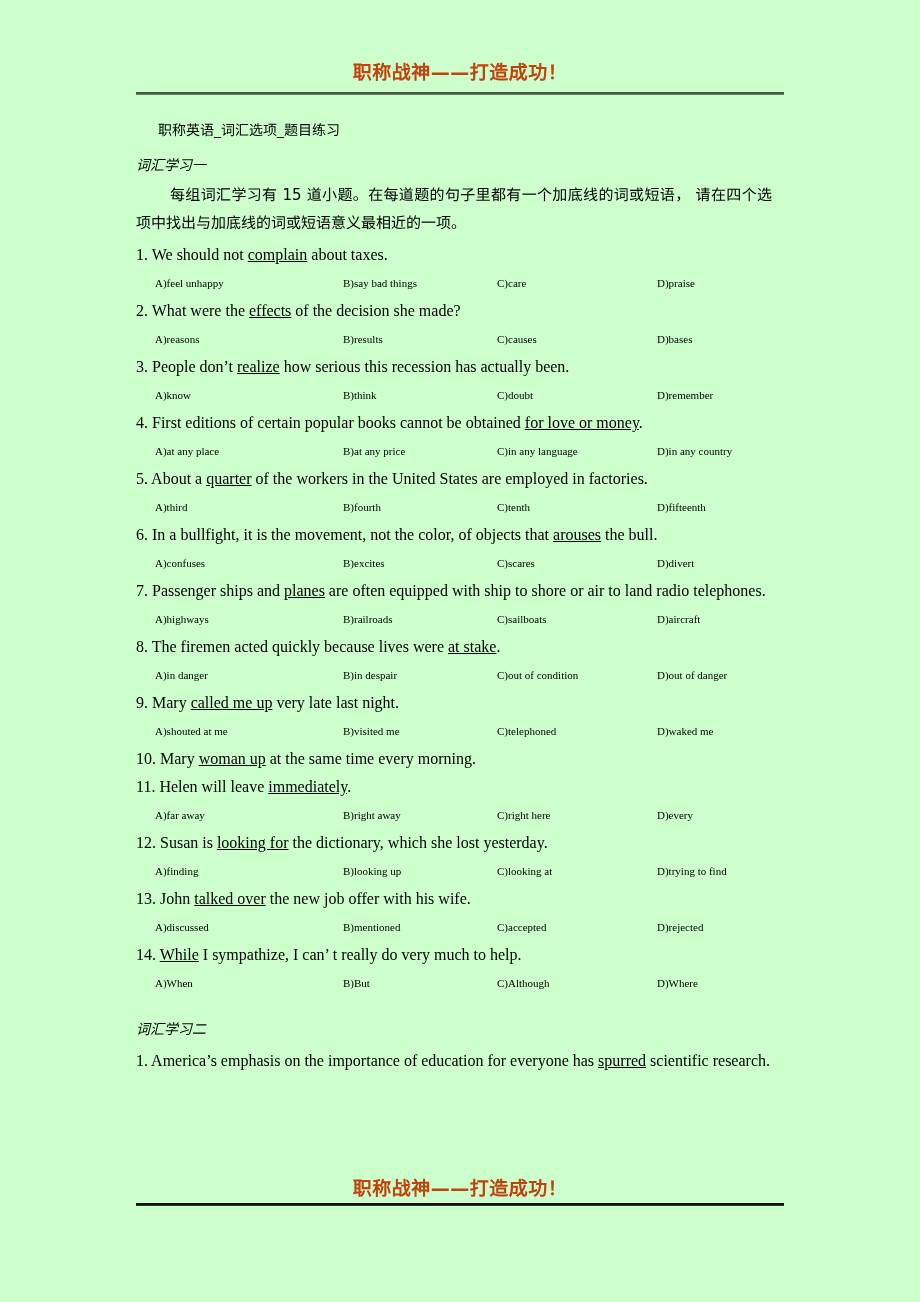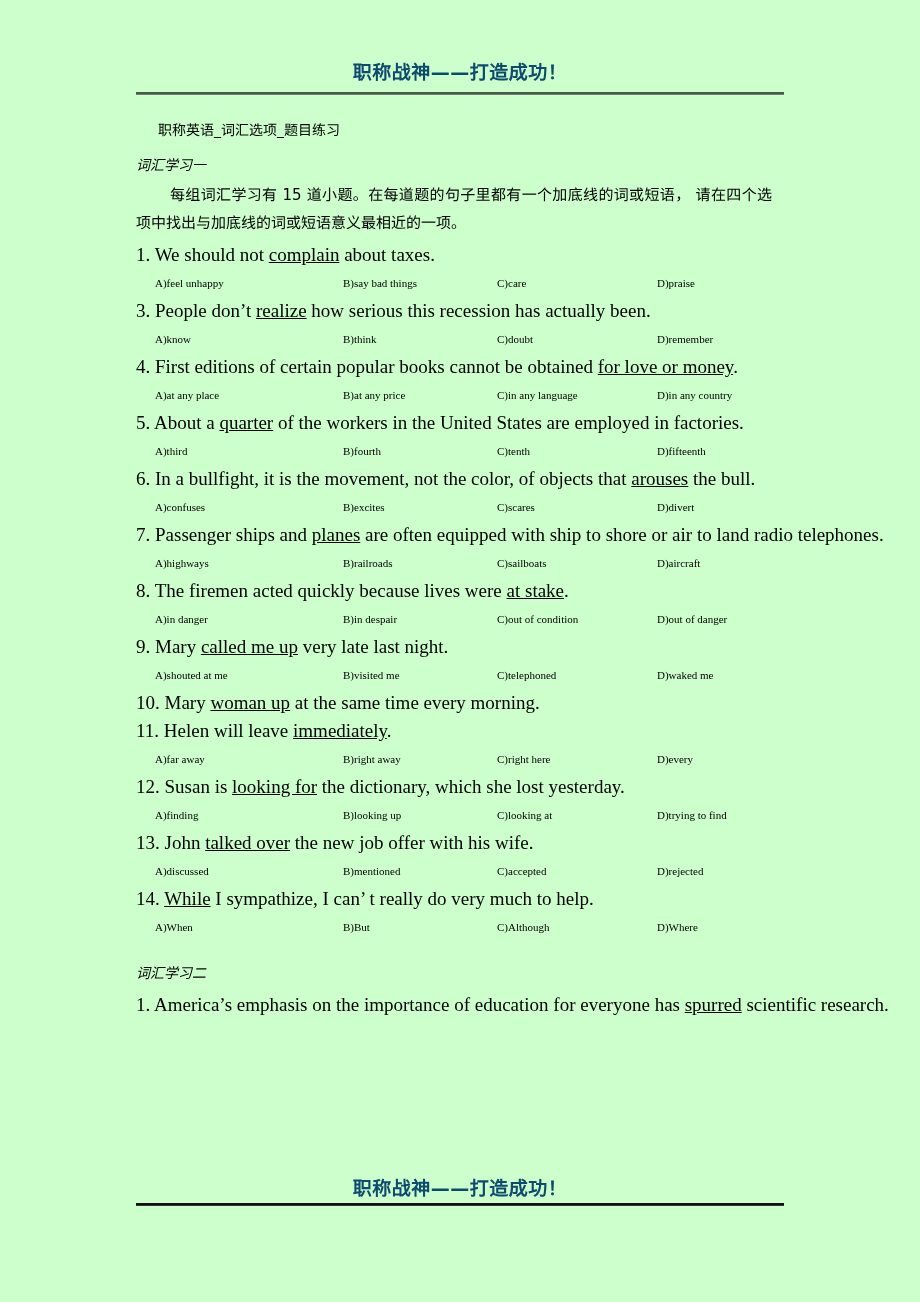--- a/index.html
+++ b/index.html
@@ -25,21 +25,21 @@
 
   
   .header-banner {
     position: absolute;
     left: 136px;
     top: 60px;
     width: 648px;
     text-align: center;
   }
   .banner-text {
-    color: #0c4a6e;
+    color: #c2410c;
     font-weight: bold;
     font-size: 19px;
     line-height: 24px;
     font-family: "DejaVu Sans", "Liberation Sans", sans-serif;
     letter-spacing: 0.5px;
     white-space: nowrap;
   }
   .header-rule {
     position: absolute;
     left: 136px;
@@ -108,21 +108,21 @@
     padding: 0;
     list-style: none;
   }
 
   .q-item {
     margin: 0;
     padding: 0;
   }
 
   .stem {
-    font-size: 19px;
+    font-size: 16px;
     line-height: 28px;
     margin: 0 0 0 -14px;
     white-space: nowrap;
   }
 
   .opts {
     display: block;
     position: relative;
     height: 28px;
     line-height: 28px;
@@ -172,20 +172,29 @@
       <li class="q-item">
         <div class="stem"><span>1.</span><span> We should not </span><u>complain</u><span> about taxes.</span></div>
         <div class="opts">
           <span class="opt opt-a">A)feel unhappy</span>
           <span class="opt opt-b">B)say bad things</span>
           <span class="opt opt-c">C)care</span>
           <span class="opt opt-d">D)praise</span>
         </div>
       </li>
 
+      <li class="q-item">
+        <div class="stem"><span>2.</span><span> What were the </span><u>effects</u><span> of the decision she made?</span></div>
+        <div class="opts">
+          <span class="opt opt-a">A)reasons</span>
+          <span class="opt opt-b">B)results</span>
+          <span class="opt opt-c">C)causes</span>
+          <span class="opt opt-d">D)bases</span>
+        </div>
+      </li>
 
       <li class="q-item">
         <div class="stem"><span>3.</span><span> People don’t </span><u>realize</u><span> how serious this recession has actually been.</span></div>
         <div class="opts">
           <span class="opt opt-a">A)know</span>
           <span class="opt opt-b">B)think</span>
           <span class="opt opt-c">C)doubt</span>
           <span class="opt opt-d">D)remember</span>
         </div>
       </li>

